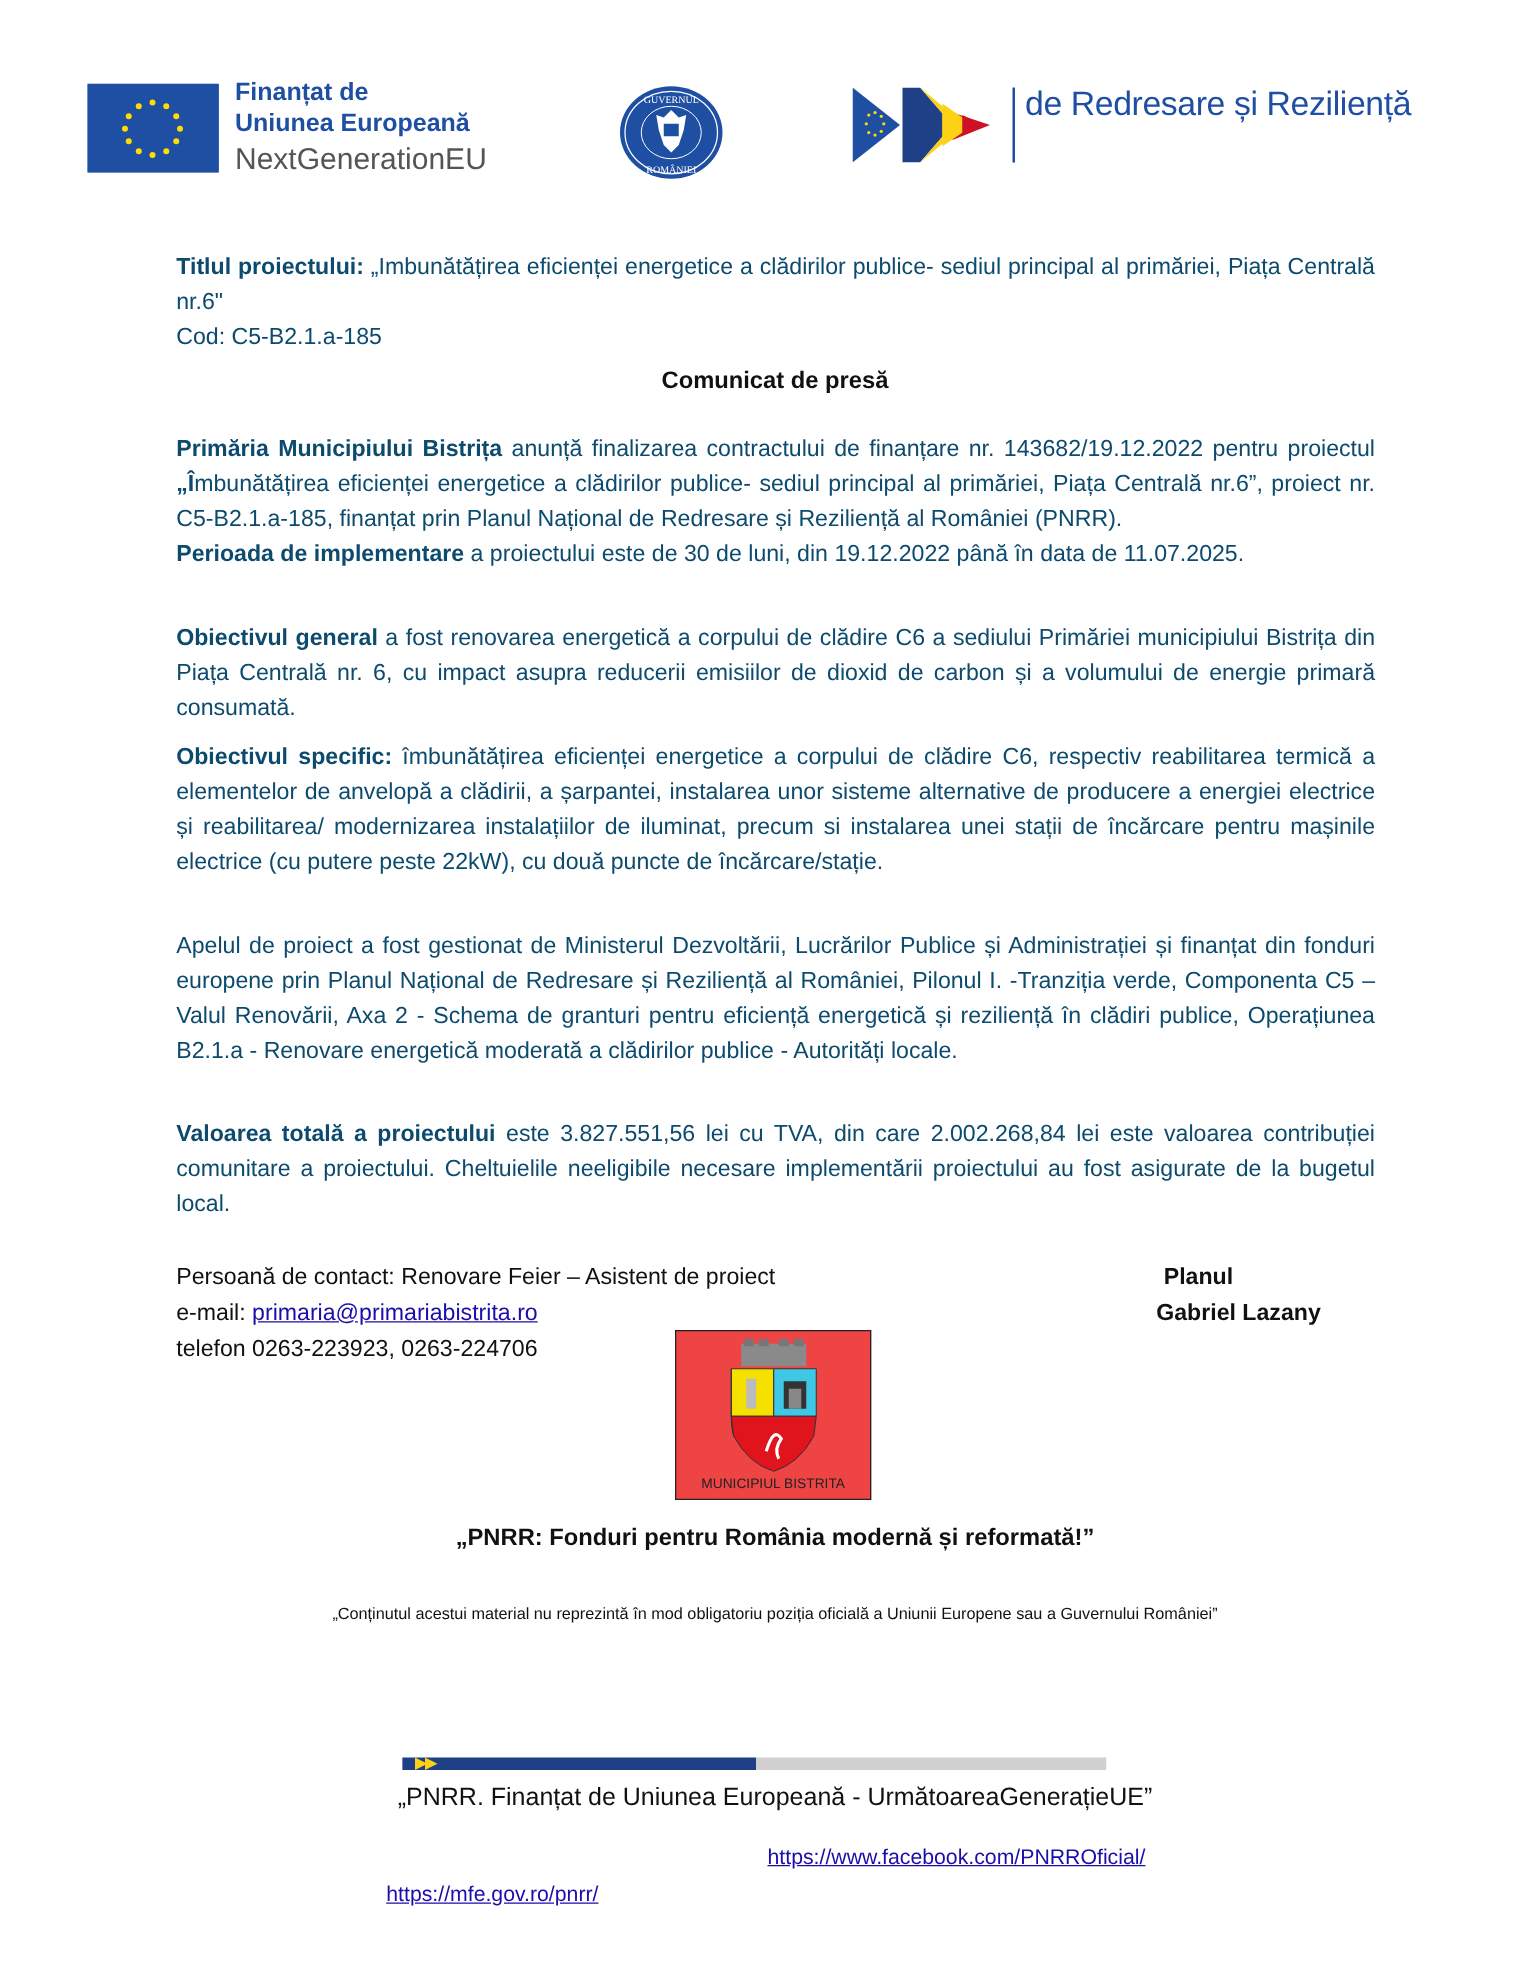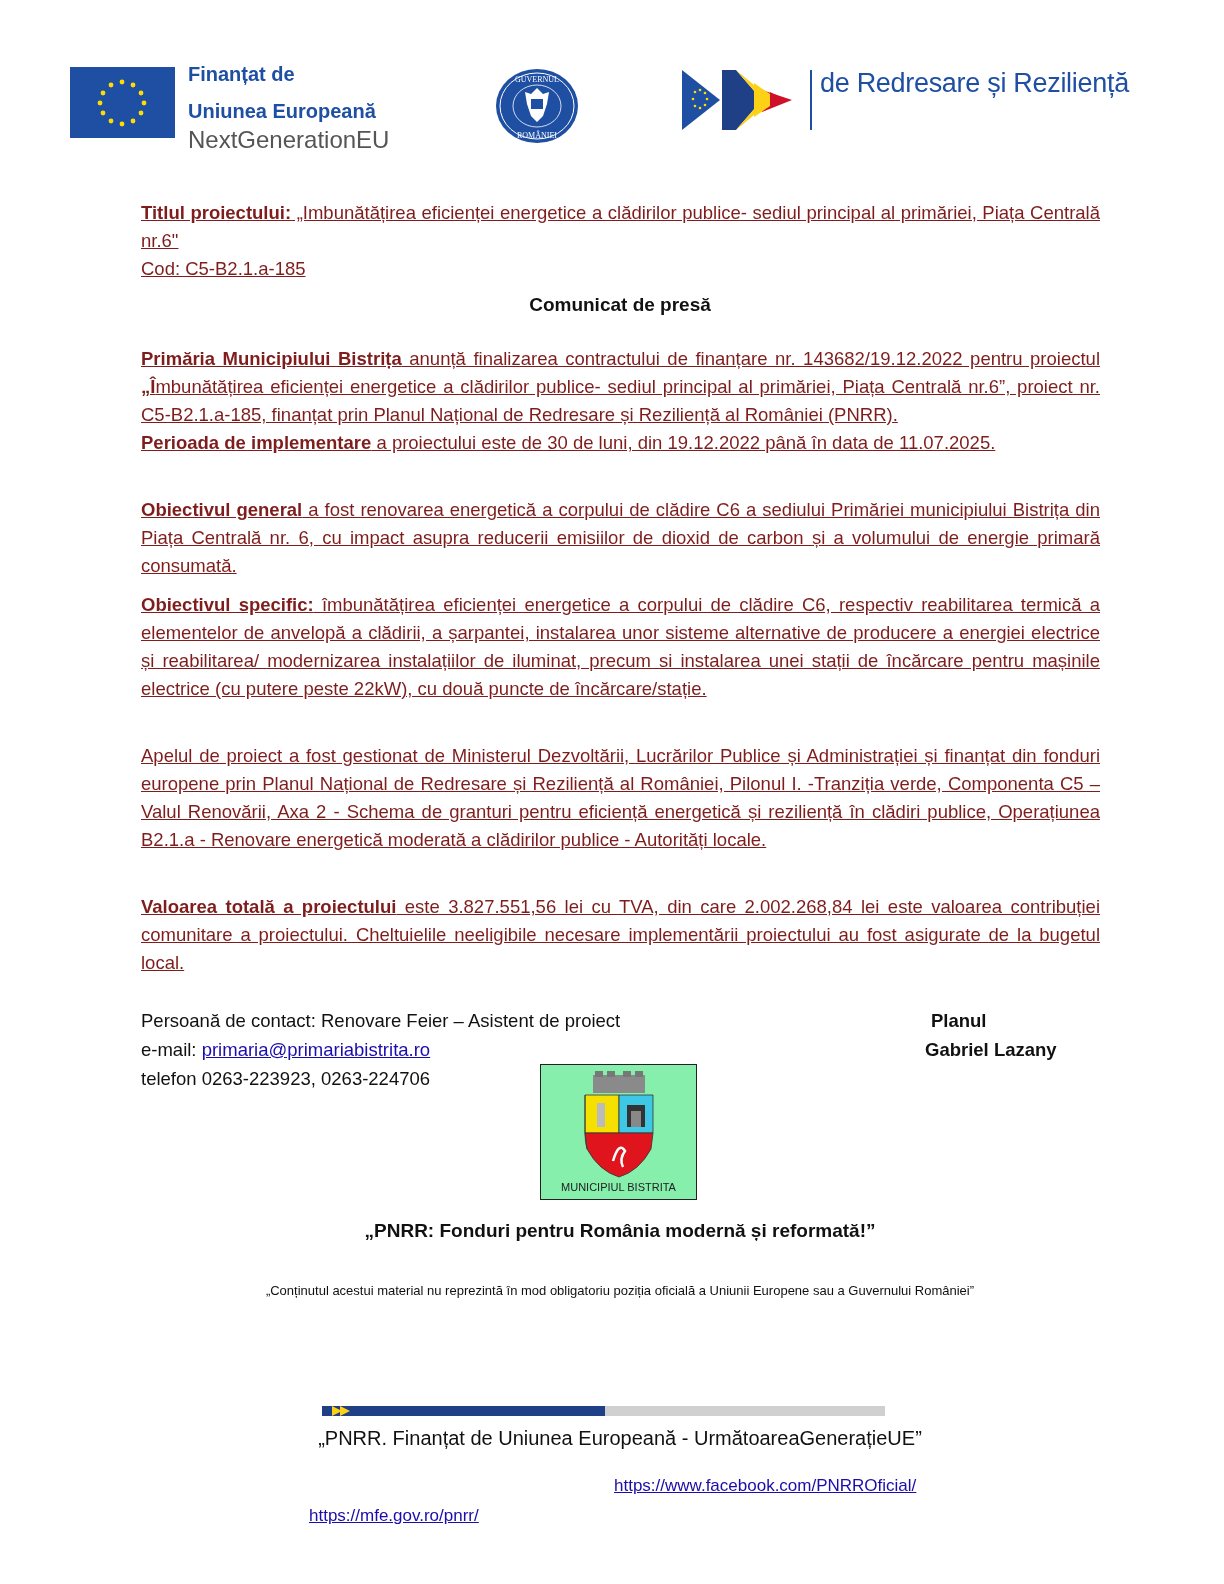--- a/index.html
+++ b/index.html
@@ -6,53 +6,53 @@
   html, body { width: 1224px; height: 1584px; background: #ffffff; }
   body { position: relative; font-family: "Liberation Sans", sans-serif; color: #111; overflow: hidden; }
 
   .abs { position: absolute; }
 
   
   .eu-flag { left: 70px; top: 67px; width: 105px; height: 71px; background: #1f4fa3; }
   .eu-flag svg { width: 100%; height: 100%; }
   .eu-text { left: 188px; top: 64px; line-height: 1; }
   .eu-text .l1, .eu-text .l2 { color: #1f4fa3; font-weight: bold; font-size: 20px; display: block; }
-  .eu-text .l1 { margin-bottom: 17px; }
+  .eu-text .l1 { margin-bottom: 5px; }
   .eu-text .l2 { margin-bottom: 7px; }
   .eu-text .l3 { color: #555; font-size: 24px; display: block; }
 
   .gov-seal { left: 495px; top: 68px; width: 84px; height: 76px; }
   .gov-seal svg { width: 100%; height: 100%; }
 
   .pnrr-logo { left: 682px; top: 68px; width: 480px; height: 64px; }
   .pnrr-logo svg.arrows { position: absolute; left: 0; top: 2px; width: 110px; height: 60px; }
   .pnrr-logo .divider { position: absolute; left: 128px; top: 2px; width: 2px; height: 60px; background: #1f4fa3; }
   .pnrr-logo .txt { position: absolute; left: 138px; top: 0px; color: #1f4fa3; font-size: 27px; line-height: 30px; letter-spacing: -0.3px; white-space: nowrap; }
 
   
-  .doc { position: absolute; left: 141px; width: 959px; font-family: "Liberation Sans", sans-serif; font-size: 18.5px; line-height: 28px; color: #7f1d1d; text-decoration: underline; }
+  .doc { position: absolute; left: 141px; width: 959px; font-family: "Liberation Sans", sans-serif; font-size: 18.5px; line-height: 28px; color: #0c4a6e; }
   .justify { text-align: justify; }
   .doc b { font-weight: bold; }
 
   .title-block { top: 199px; }
   .press-title { left: 0; width: 1240px; top: 294px; text-align: center; font-weight: bold; font-size: 19px; position: absolute; }
 
   .p1 { top: 345px; }
   .p2 { top: 496px; }
   .p3 { top: 591px; }
   .p4 { top: 742px; }
   .p5 { top: 893px; }
 
   .contact { position: absolute; left: 141px; top: 1006px; font-size: 18.5px; line-height: 29px; }
   .contact a { color: #1a0dab; text-decoration: underline; }
   .mayor { position: absolute; top: 1006px; font-size: 18.5px; line-height: 29px; font-weight: bold; }
   .mayor .role { position: absolute; left: 931px; top: 0; white-space: nowrap; }
   .mayor .name { position: absolute; left: 925px; top: 29px; white-space: nowrap; }
 
-  .crest-box { left: 540px; top: 1064px; width: 157px; height: 136px; border: 1.5px solid #222; background: #86efac; }
+  .crest-box { left: 540px; top: 1064px; width: 157px; height: 136px; border: 1.5px solid #222; background: #ef4444; }
   .crest-box svg { position: absolute; left: 38px; top: 6px; width: 80px; height: 108px; }
   .crest-box .caption { position: absolute; left: 0; width: 100%; bottom: 6px; text-align: center; font-size: 11px; color: #222; }
 
   .slogan { left: 0; width: 1240px; top: 1220px; text-align: center; font-weight: bold; font-size: 19px; }
   .disclaimer { left: 0; width: 1240px; top: 1283px; text-align: center; font-size: 13px; color: #111; }
 
   .footer-bar { left: 322px; top: 1406px; width: 563px; height: 10px; }
   .footer-bar .blue { position: absolute; left: 0; top: 0; width: 283px; height: 10px; background: #1f3f86; }
   .footer-bar .grey { position: absolute; left: 283px; top: 0; width: 280px; height: 10px; background: #d0d0d0; }
   .footer-bar svg { position: absolute; left: 0; top: -1px; width: 38px; height: 12px; }

